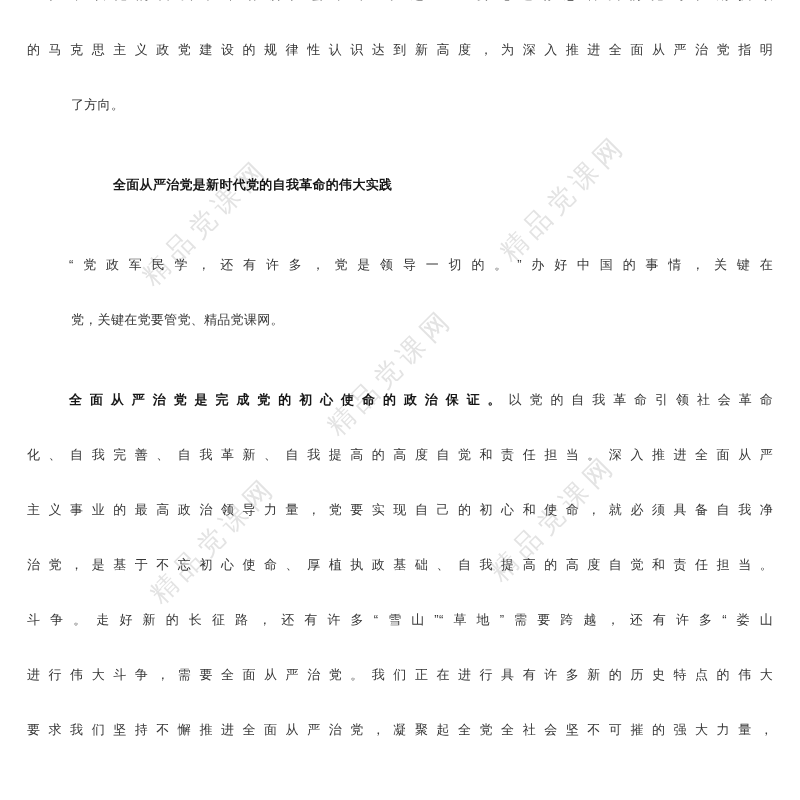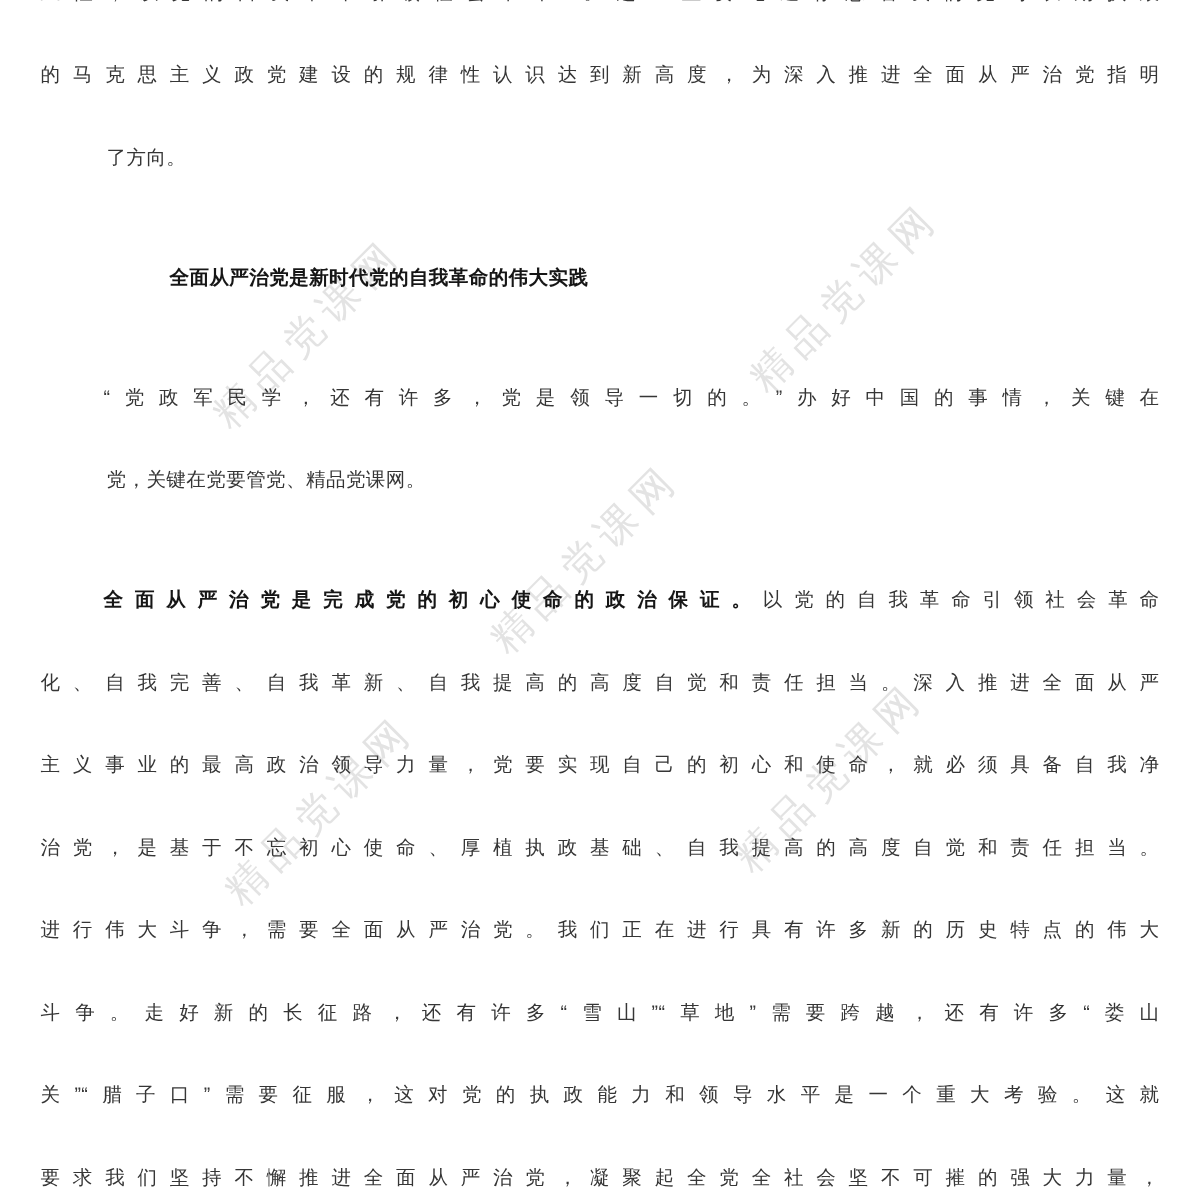--- a/index.html
+++ b/index.html
@@ -72,18 +72,17 @@
     </div>
     <div class="para">
       <div class="line ind"><span class="seg">“党政军民学，还有许多，党是领导一切的。”办好中国的事情，关键在</span></div>
       <div class="line nj"><span class="seg">党，关键在党要管党、精品党课网。</span></div>
     </div>
     <div class="para">
       <div class="line ind"><span class="seg b">全面从严治党是完成党的初心使命的政治保证。</span><span class="seg">以党的自我革命引领社会革命</span></div>
       <div class="line"><span class="seg">化、自我完善、自我革新、自我提高的高度自觉和责任担当。深入推进全面从严</span></div>
       <div class="line"><span class="seg">主义事业的最高政治领导力量，党要实现自己的初心和使命，就必须具备自我净</span></div>
       <div class="line"><span class="seg">治党，是基于不忘初心使命、厚植执政基础、自我提高的高度自觉和责任担当。</span></div>
+      <div class="line"><span class="seg">斗争。走好新的长征路，还有许多“雪山”“草地”需要跨越，还有许多“娄山</span></div>
       <div class="line"><span class="seg">进行伟大斗争，需要全面从严治党。我们正在进行具有许多新的历史特点的伟大</span></div>
-      <div class="line"><span class="seg">斗争。走好新的长征路，还有许多“雪山”“草地”需要跨越，还有许多“娄山</span></div>
-      <div class="line"><span class="seg">关”“腊子口”需要征服，这对党的执政能力和领导水平是一个重大考验。这就</span></div>
       <div class="line"><span class="seg">要求我们坚持不懈推进全面从严治党，凝聚起全党全社会坚不可摧的强大力量，</span></div>
     </div>
   </div>
 
 </body></html>

